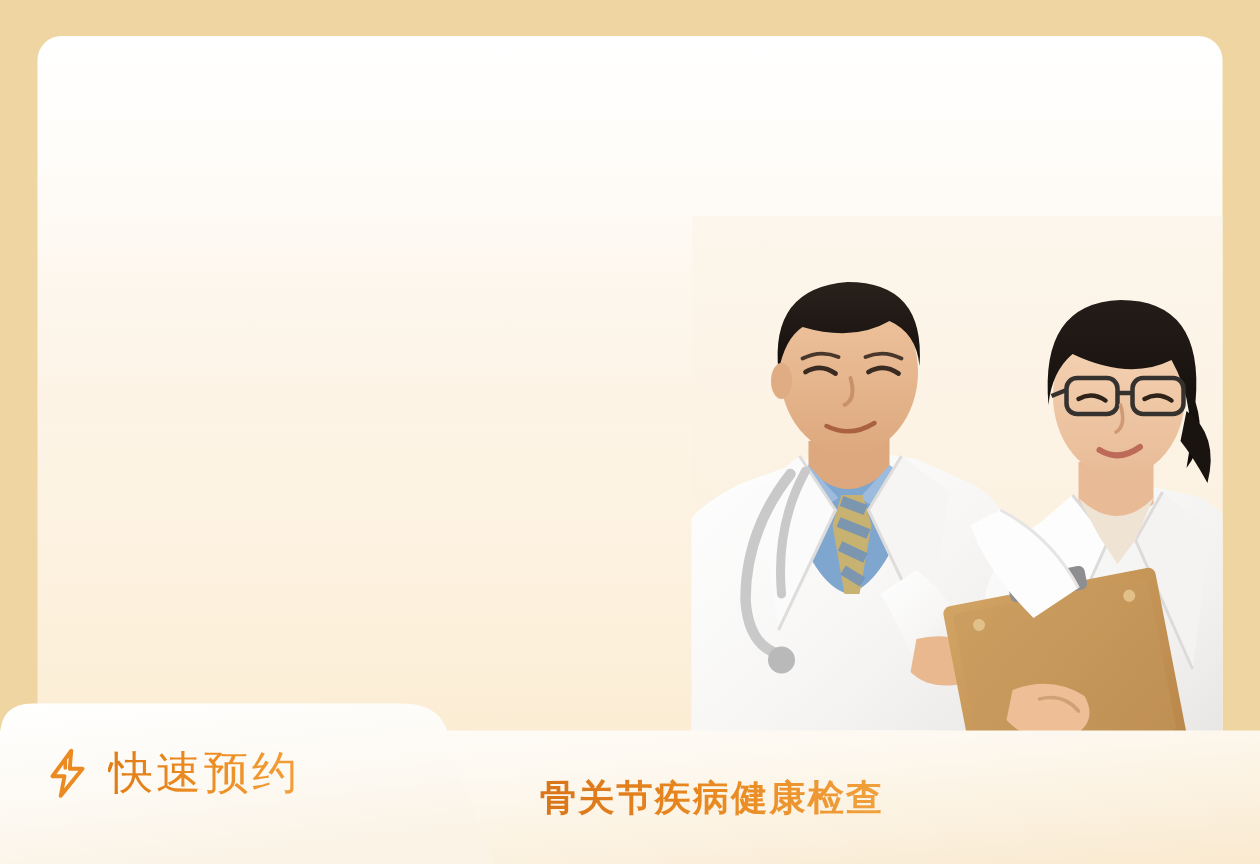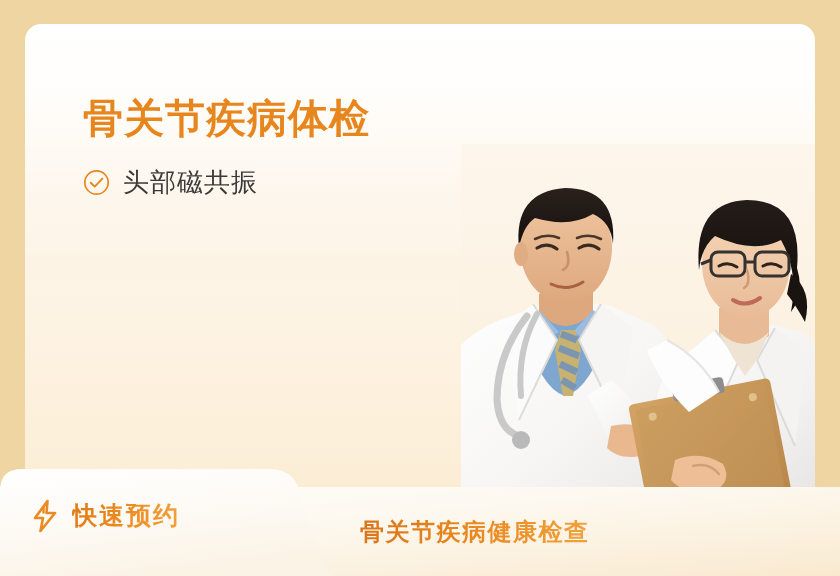--- a/index.html
+++ b/index.html
@@ -147,22 +147,22 @@
     position: absolute;
     left: 30px;
     top: 50%;
     transform: translateY(-50%);
     display: flex;
     align-items: center;
     gap: 12px;
   }
   .bolt-icon { flex: 0 0 auto; width: 30px; height: 34px; display: block; }
   .quickbook-text {
-    font-size: 25px;
-    font-weight: 700;
+    font-size: 30px;
+    font-weight: 400;
     letter-spacing: 2px;
     white-space: nowrap;
     background: linear-gradient(100deg, #e07b16 0%, #ec8c22 50%, #f2a13c 100%);
     -webkit-background-clip: text;
     background-clip: text;
     color: transparent;
   }
 </style>
 </head>
 <body>
@@ -296,32 +296,20 @@
         <path d="M206 196 Q240 214 258 248 L228 268 Q196 236 186 206 Z" fill="#fdfdfd"></path>
         <path d="M206 196 Q240 214 258 248" fill="none" stroke="#e6e5e4" stroke-width="2"></path>
 
         <path d="M214 316 Q240 306 262 320 Q272 338 252 348 Q224 352 210 336 Z" fill="#eebf97"></path>
         <path d="M232 322 Q248 318 258 330" fill="none" stroke="#d2a076" stroke-width="2.4" stroke-linecap="round"></path>
 
         <path d="M-20 348 Q120 336 380 352 L380 372 L-20 372 Z" fill="#fbfaf8" opacity=".95"></path>
       </svg>
     </div>
 
-    <div class="headline-block">
-      <h1 class="headline">骨关节疾病体检</h1>
-      <div class="subline">
-        <span class="check-icon">
-          <svg viewBox="0 0 27 27" xmlns="http://www.w3.org/2000/svg" aria-hidden="true">
-            <circle cx="13.5" cy="13.5" r="11.7" fill="none" stroke="#e8861e" stroke-width="1.7"></circle>
-            <path d="M7.8 13.8 L11.7 17.6 L19.4 9.6" fill="none" stroke="#e8861e" stroke-width="1.9" stroke-linecap="round" stroke-linejoin="round"></path>
-          </svg>
-        </span>
-        <span class="subline-text">头部磁共振</span>
-      </div>
-    </div>
   </div>
 
   <div class="bottom-right-bar">
     <span class="label">骨关节疾病健康检查</span>
   </div>
 
   <div class="bottom-left-panel">
     <div class="shape">
       <svg viewBox="0 0 330 121" preserveAspectRatio="none" xmlns="http://www.w3.org/2000/svg" aria-hidden="true">
         <defs>

